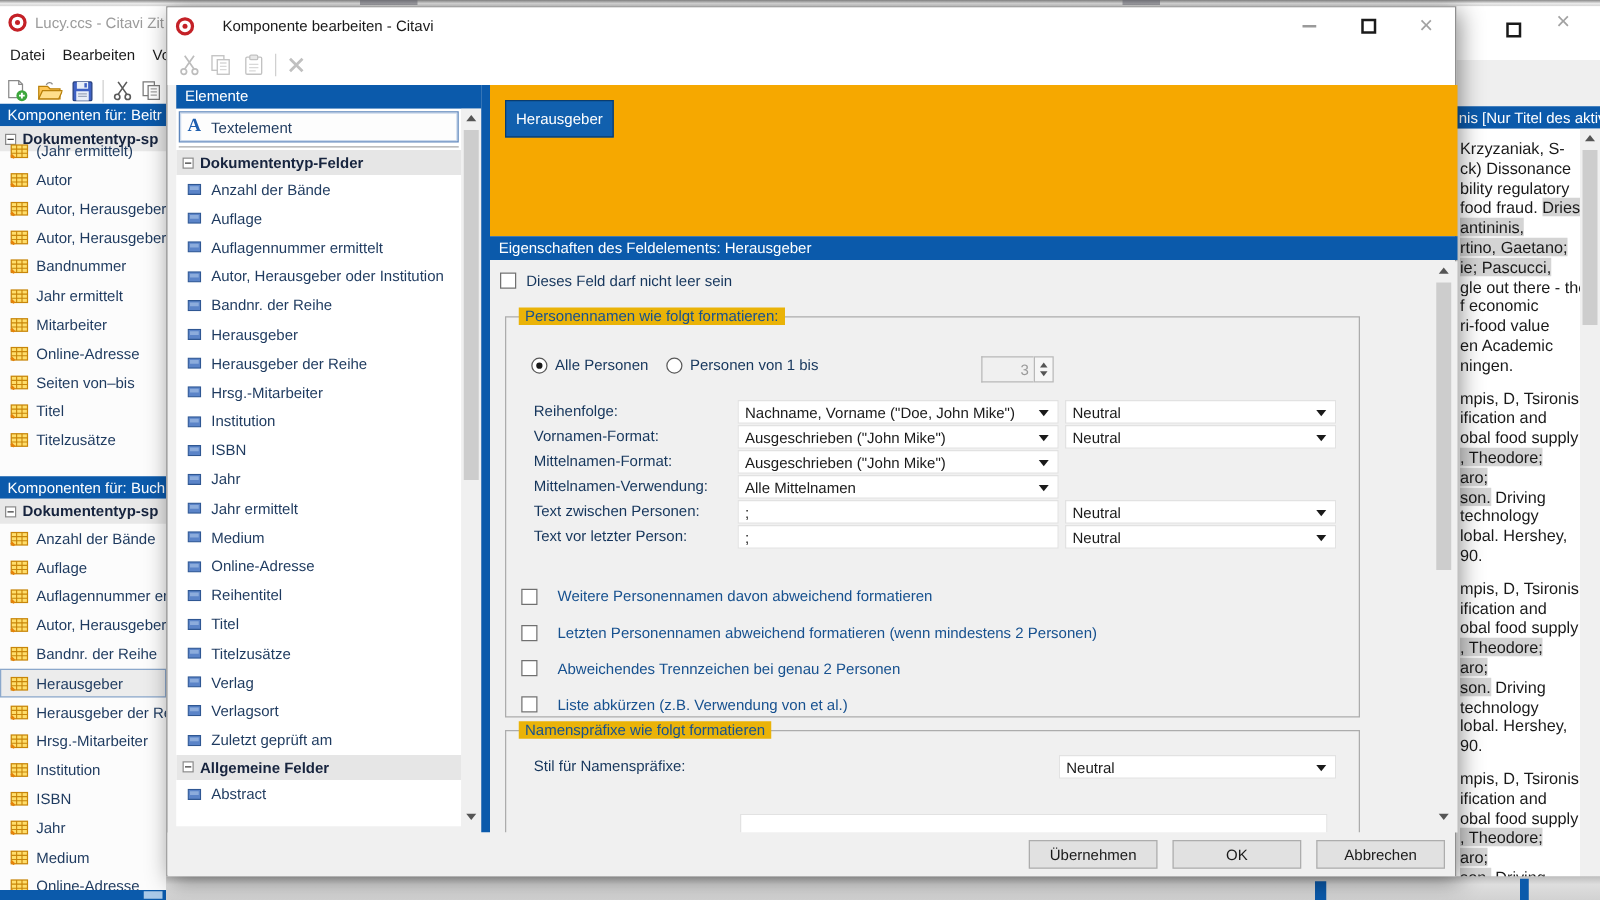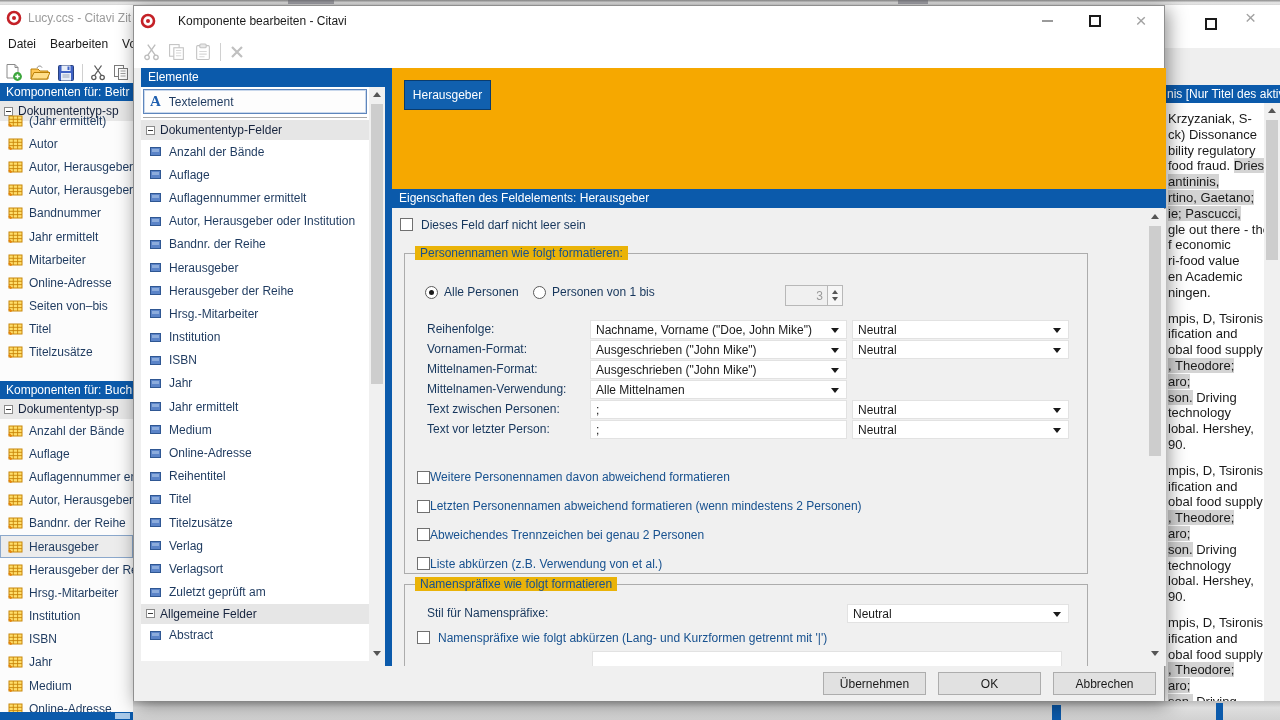--- a/index.html
+++ b/index.html
@@ -15,21 +15,21 @@
   #bg-left{left:0;top:5px;width:133px;height:715px;background:#fcfcfc;overflow:hidden}
   .bw-titlebar{position:absolute;left:0;top:0;width:133px;height:26px;background:#fff;display:flex;align-items:center;white-space:nowrap;overflow:hidden}
   .bw-title{color:#9b9b9b;margin-left:6px}
   .logo{display:inline-block;flex:0 0 auto;margin-left:6px;line-height:0}
   .bw-menubar{position:absolute;left:0;top:26px;width:133px;height:26px;background:#fff;display:flex;align-items:center;gap:14px;padding-left:8px;white-space:nowrap;overflow:hidden}
   .menu-item{color:#1a1a1a}
   .bw-toolbar{position:absolute;left:0;top:52px;width:133px;height:31px;background:#fff;display:flex;align-items:center;gap:7px;padding-left:4px;overflow:hidden}
   .tb-sep{width:1px;height:18px;background:#d0d0d0}
   .side-header{position:absolute;left:0;width:133px;height:18px;background:#0B5AAB;color:#fff;line-height:18px;padding-left:6px;white-space:nowrap;overflow:hidden}
   .side-group{position:absolute;left:0;width:133px;height:20px;background:#E8E8E8;display:flex;align-items:center;gap:5px;padding-left:4px;white-space:nowrap;overflow:hidden}
-  .group-label{font-weight:normal;color:#17243E}
+  .group-label{font-weight:bold;color:#17243E}
   .expander{width:9px;height:9px;border:1px solid #8a8a8a;background:#fff;position:relative;flex:0 0 auto}
   .expander::after{content:"";position:absolute;left:1px;top:3px;width:5px;height:1px;background:#3a3a3a}
   .side-list{position:absolute;left:0;width:133px;overflow:hidden}
   .side-item{height:23.2px;display:flex;align-items:center;gap:6px;padding-left:7px;white-space:nowrap;border:1px solid transparent}
   .side-item.selected{background:#ECECEC;border:1px solid #8BA8CC}
   .side-item-label{color:#1E3A5F}
   .side-bottom-strip{position:absolute;left:0;top:707px;width:133px;height:8px;background:#0B5AAB}
   .side-scroll-btn{position:absolute;left:115px;top:1px;width:15px;height:6px;background:#A9C9E8}
 
   
@@ -101,21 +101,21 @@
   #rows-block{position:absolute;left:0;top:66px;width:684px}
   .prop-row{height:20px;position:relative}
   .prop-label{position:absolute;left:22px;top:2px;color:#16365C;white-space:nowrap}
   .combo{position:absolute;top:0;height:19px;background:#fff;border:1px solid #E2E2E2;display:flex;align-items:center}
   .combo-main{left:185px;width:257px}
   .combo-style{left:447px;width:217px}
   .combo-text{margin-left:5px;white-space:nowrap;overflow:hidden}
   .combo-arrow{position:absolute;right:7px;top:7px;width:0;height:0;border-left:4px solid transparent;border-right:4px solid transparent;border-top:5px solid #1a1a1a}
 
   #gb1-checks{position:absolute;left:12px;top:209px;width:660px}
-  .cb-row{height:28.8px;display:flex;align-items:center;gap:0;white-space:nowrap}
+  .cb-row{height:28.8px;display:flex;align-items:center;gap:16px;white-space:nowrap}
 
   #footer{position:absolute;left:0;top:660px;width:1030px;height:35px;background:#F0F0F0}
   .win-btn{position:absolute;top:6px;width:103px;height:23px;background:#E1E1E1;border:1px solid #ADADAD;font-family:"Liberation Sans",sans-serif;font-size:12px;color:#1a1a1a}
 
   .icon{display:inline-block;line-height:0;flex:0 0 auto}
 </style>
 </head>
 <body>
 
 <div id="top-strip" class="abs">
@@ -891,24 +891,20 @@
         </div>
     </div>
 
     <div class="groupbox" style="left:12px;top:375px;width:684px;height:120px">
       <span class="legend">Namenspräfixe wie folgt formatieren</span>
       <span class="prop-label" style="left:22px;top:21px">Stil für Namenspräfixe:</span>
       <span class="combo" style="left:442px;top:19px;width:222px">
         <span class="combo-text">Neutral</span>
         <span class="combo-arrow"></span>
       </span>
-      <div class="cb-abs" style="left:12px;top:46px">
-        <span class="checkbox"></span>
-        <span class="blue-label">Namenspräfixe wie folgt abkürzen (Lang- und Kurzformen getrennt mit '|')</span>
-      </div>
       <span style="position:absolute;left:187px;top:66px;width:470px;height:30px;background:#fff;border:1px solid #E2E2E2"></span>
     </div>
 
     <div class="v-scroll" style="position:absolute;left:755px;top:0;width:16px;height:452px">
       <span class="sb-btn" style="top:0">
           <span class="arr-up"></span>
         </span>
       <span class="sb-thumb" style="top:17px;height:230px"></span>
       <span class="sb-btn" style="top:437px">
           <span class="arr-dn"></span>

